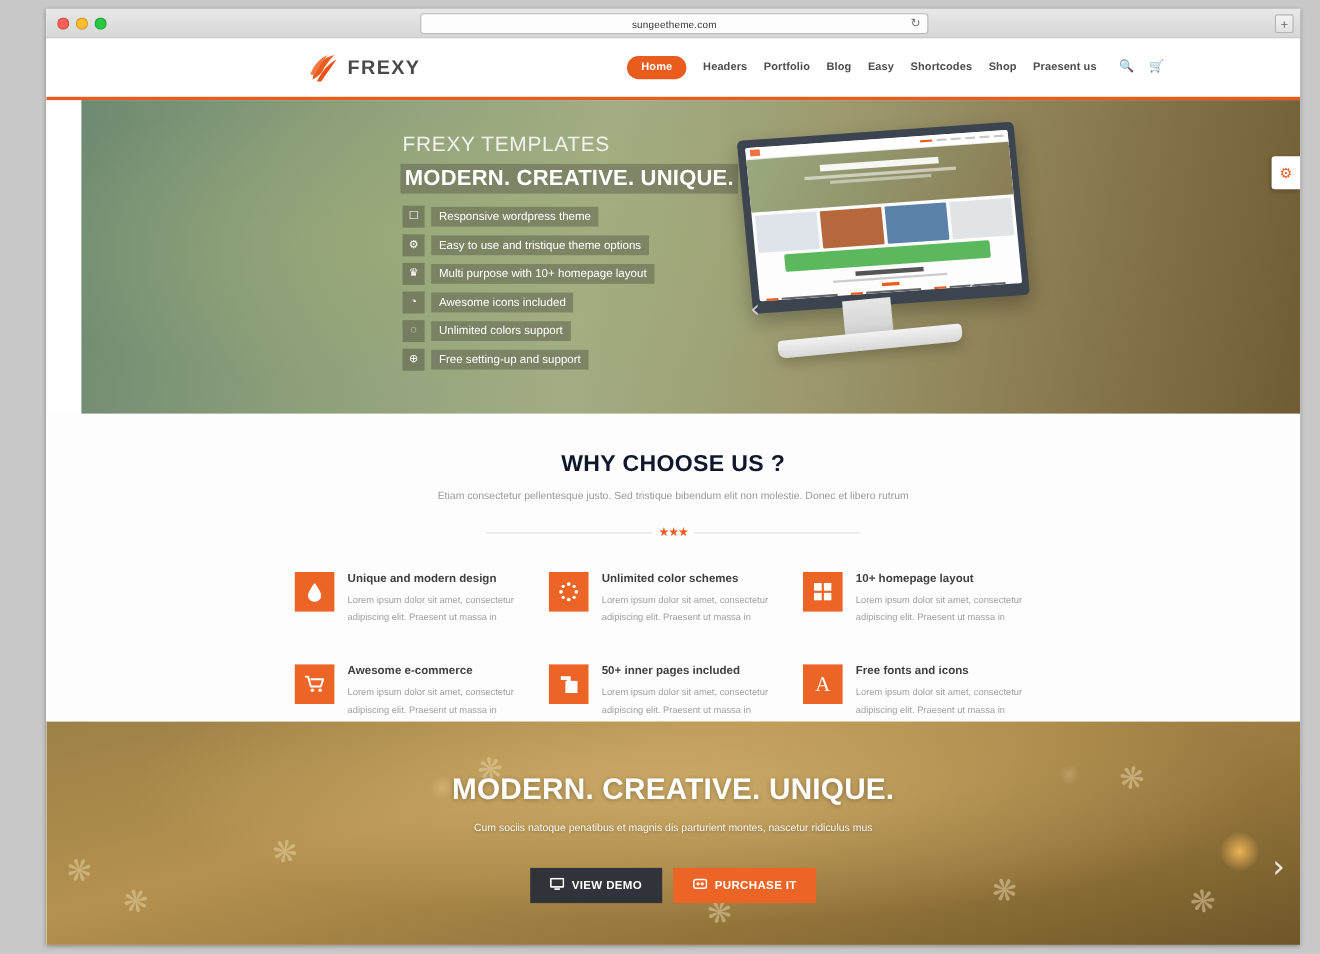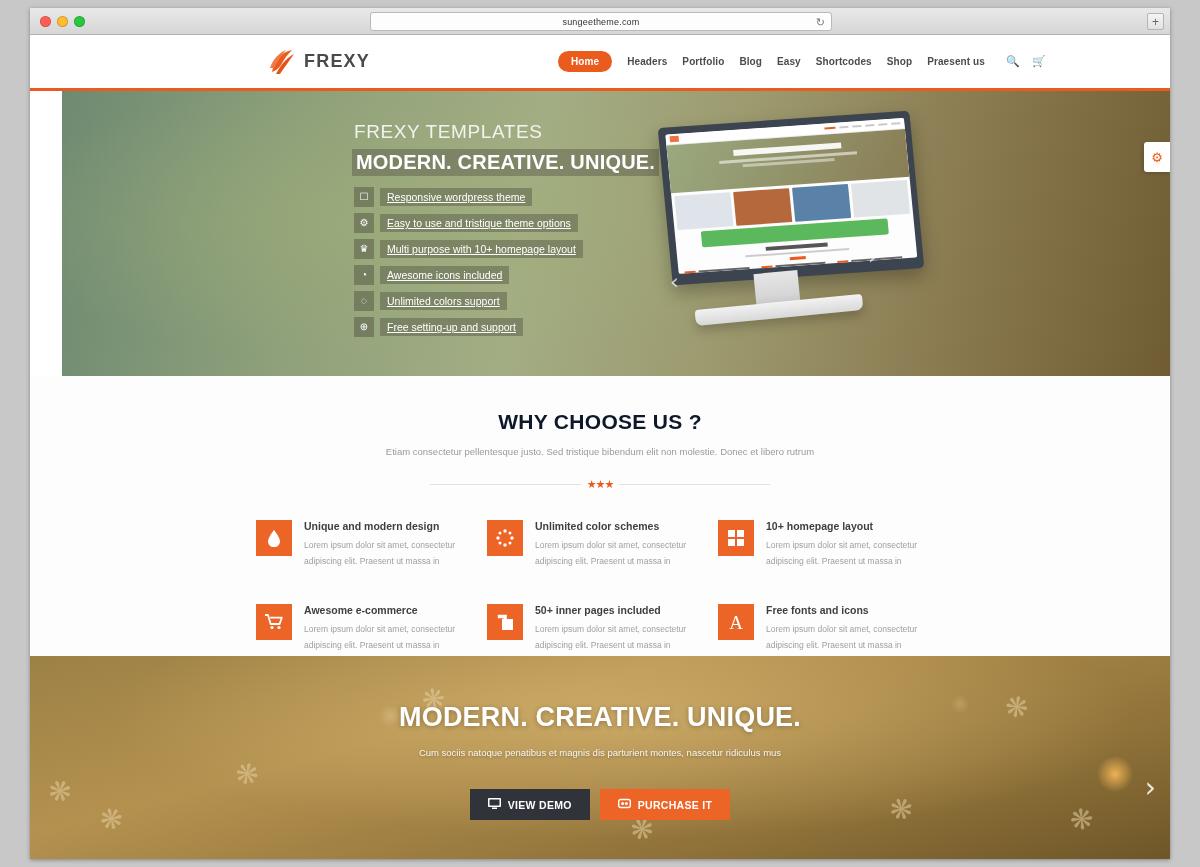--- a/index.html
+++ b/index.html
@@ -5,21 +5,21 @@
   * { box-sizing: border-box; margin: 0; padding: 0; }
   html, body {
     width: 1200px; height: 867px;
     font-family: "Liberation Sans", sans-serif;
     background: #c8c8c8;
     overflow: hidden;
   }
 
   
   .browser {
-    position: absolute; left: 30px; top: 8px;
+    position: absolute; left: 42px; top: 8px;
     width: 1140px; height: 851px;
     background: #fff;
     box-shadow: 0 1px 4px rgba(0,0,0,.35);
     overflow: hidden;
   }
   .chrome-bar {
     position: relative;
     height: 27px;
     background: linear-gradient(#e9e9e9, #d6d6d6);
     border-bottom: 1px solid #b3b3b3;
@@ -99,21 +99,21 @@
   .hero-item { display: flex; align-items: center; gap: 6px; margin-bottom: 6px; }
   .hero-ico {
     width: 20px; height: 20px;
     background: rgba(95,100,78,.62);
     display: flex; align-items: center; justify-content: center;
     color: #fff; font-size: 10px; line-height: 1; flex: none;
   }
   .hero-label {
     background: rgba(95,100,78,.55);
     color: #fff; font-size: 10.5px;
-    padding: 3px 7px; white-space: nowrap; text-decoration: underline;
+    padding: 3px 7px; white-space: nowrap;
   }
 
   
   .monitor { position: absolute; left: 565px; top: 28px; width: 300px; height: 250px; }
   .mon-screen {
     position: absolute; left: 38px; top: 0;
     width: 252px; height: 158px;
     background: #3c4450;
     border-radius: 5px;
     transform: rotate(-5.5deg) skewY(1.5deg);

